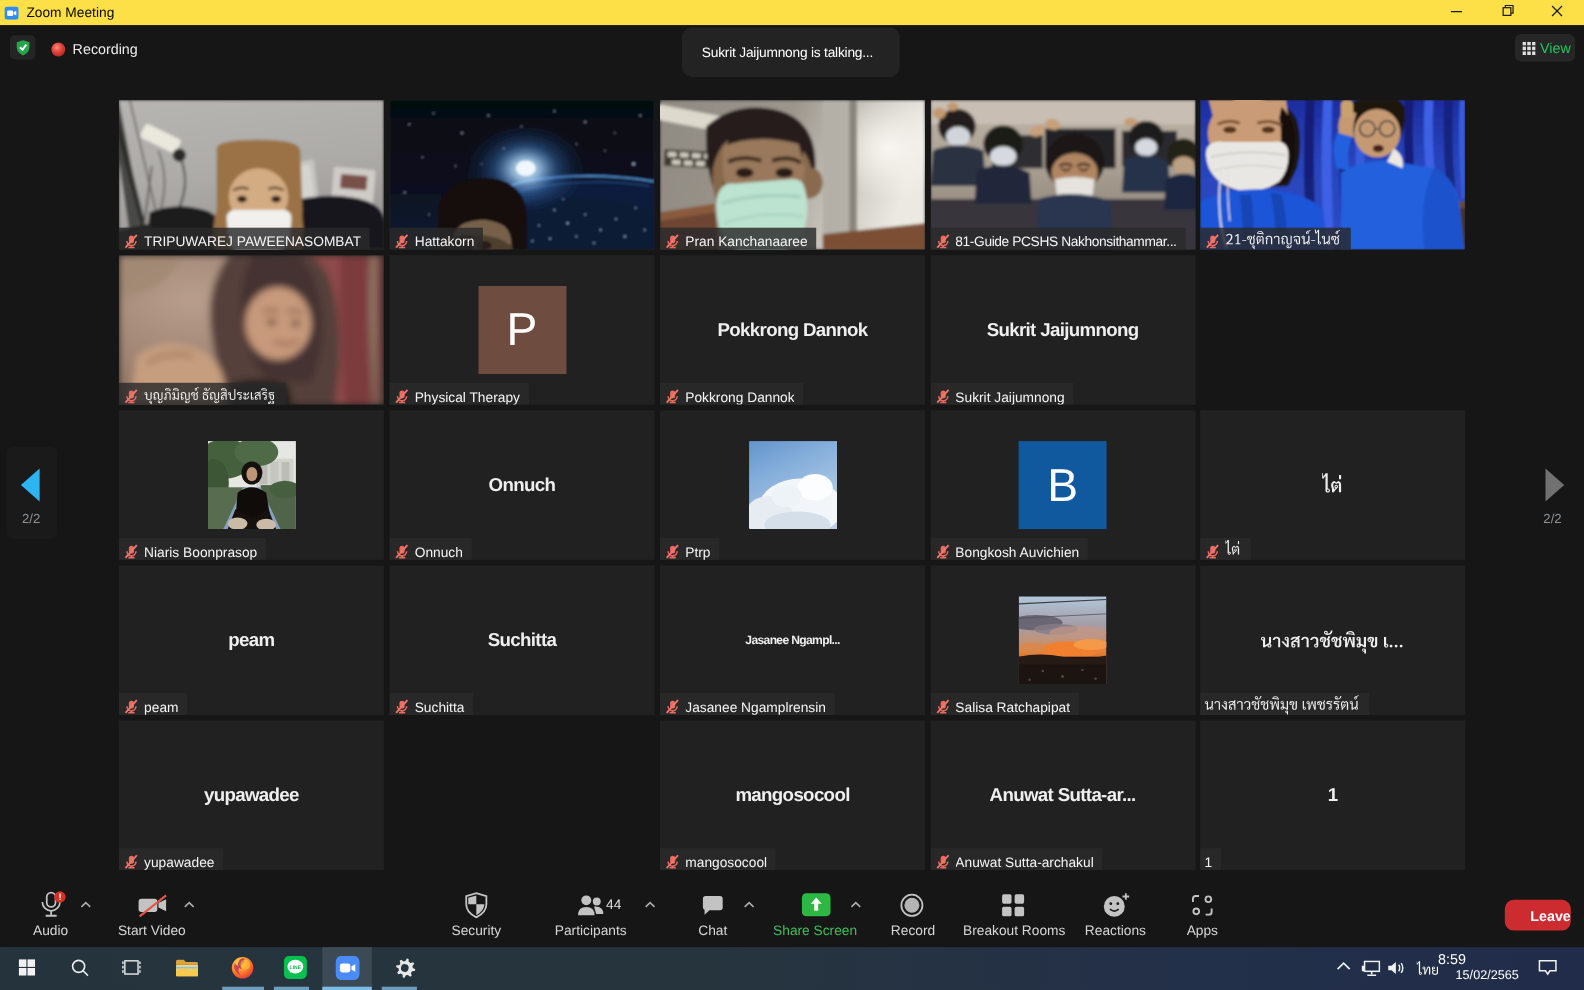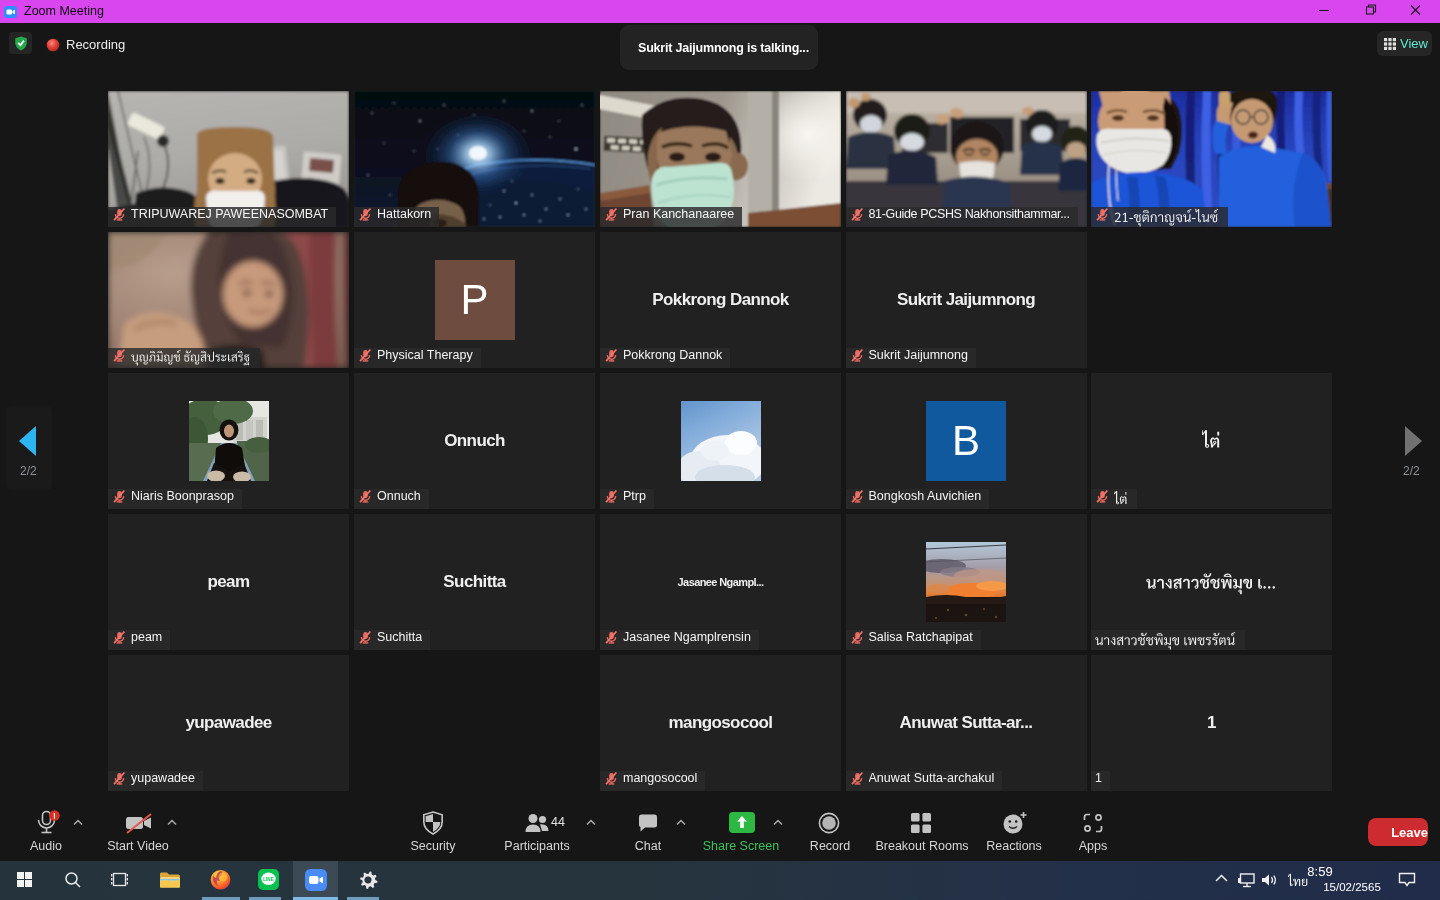--- a/index.html
+++ b/index.html
@@ -1,20 +1,20 @@
 <!DOCTYPE html>
 <html><head><meta charset="utf-8"><style>
 *{margin:0;padding:0;box-sizing:border-box}
 html,body{width:1440px;height:900px;overflow:hidden;background:#000;font-family:"Liberation Sans",sans-serif}
 #stage{position:relative;width:1440px;height:900px}
-#titlebar{position:absolute;left:0;top:0;width:1440px;height:23px;background:#d946ef}
+#titlebar{position:absolute;left:0;top:0;width:1440px;height:23px;background:#fde047}
 #meet{position:absolute;left:0;top:23px;width:1440px;height:838px;background:#161616}
 .tile{position:absolute;width:241px;height:136px;background:#212121;overflow:hidden}
 .vid{position:absolute;left:0;top:0}
-.lbl{position:absolute;left:0;bottom:0;height:20px;background:rgba(41,41,43,0.82);display:flex;align-items:flex-start;padding:0 8px 0 4px;gap:4px;max-width:241px}
+.lbl{position:absolute;left:0;bottom:0;height:20px;background:rgba(41,41,43,0.82);display:flex;align-items:flex-end;padding:0 8px 0 4px;gap:4px;max-width:241px}
 .lt{color:#f5f5f5;font-size:12.5px;white-space:nowrap;overflow:hidden;text-overflow:ellipsis}
 .ctr{position:absolute;left:0;top:0;width:241px;height:136px;display:flex;align-items:center;justify-content:center}
 .cname{color:#efefef;font-weight:bold;white-space:nowrap;letter-spacing:-0.6px}
 .ava{position:absolute;left:0;top:0;width:241px;height:136px;display:flex;align-items:center;justify-content:center}
 .sq{width:80px;height:80px;display:flex;align-items:center;justify-content:center;overflow:hidden}
 .init{color:#fff;font-size:42px;font-family:"Liberation Sans",sans-serif}
 .tbtxt{position:absolute;color:#d6d6d6;font-size:12.5px;white-space:nowrap;transform:translateX(-50%)}
 .green{color:#3dbf5c !important}
 </style></head><body>
 <div id="stage">
@@ -47,36 +47,36 @@
         <radialGradient id="rec" cx="0.4" cy="0.35" r="0.7">
  <stop offset="0" stop-color="#ff8a7e"></stop>
           <stop offset="0.5" stop-color="#e04339"></stop>
           <stop offset="1" stop-color="#b02a20"></stop>
         </radialGradient>
       </defs>
  <circle cx="7" cy="7" r="6.3" fill="url(#rec)"></circle>
 </svg>
 <span style="position:absolute;left:66px;top:37px;font-size:13px;color:#ececec">Recording</span>
 <div style="position:absolute;left:620px;top:25px;width:198px;height:45px;background:#232323;border-radius:9px"></div>
-<span style="position:absolute;left:638px;top:25px;height:45px;display:flex;align-items:center;font-size:12.5px;font-weight:bold;letter-spacing:-0.2px;color:#fff;white-space:nowrap">Sukrit Jaijumnong is talking...</span>
+<span style="position:absolute;left:638px;top:25px;height:45px;display:flex;align-items:center;font-size:12.5px;font-weight:normal;letter-spacing:-0.2px;color:#fff;white-space:nowrap">Sukrit Jaijumnong is talking...</span>
 <div style="position:absolute;left:1377px;top:31px;width:55px;height:25px;background:#262626;border-radius:6px"></div>
 <svg width="12" height="12" viewBox="0 0 12 12" style="position:absolute;left:1384px;top:38px">
  <g fill="#e0e0e0">
         <rect x="0" y="0" width="3.2" height="3.2"></rect>
         <rect x="4.4" y="0" width="3.2" height="3.2"></rect>
         <rect x="8.8" y="0" width="3.2" height="3.2"></rect>
  <rect x="0" y="4.4" width="3.2" height="3.2"></rect>
         <rect x="4.4" y="4.4" width="3.2" height="3.2"></rect>
         <rect x="8.8" y="4.4" width="3.2" height="3.2"></rect>
  <rect x="0" y="8.8" width="3.2" height="3.2"></rect>
         <rect x="4.4" y="8.8" width="3.2" height="3.2"></rect>
         <rect x="8.8" y="8.8" width="3.2" height="3.2"></rect>
       </g>
 </svg>
-<span style="position:absolute;left:1400px;top:36px;font-size:13px;color:#5eead4">View</span>
+<span style="position:absolute;left:1400px;top:36px;font-size:13px;color:#22c55e">View</span>
 <div class="tile" style="left:108px;top:91px">
       <svg class="vid" width="241" height="136" viewBox="0 0 241 136" preserveAspectRatio="none">
         <filter id="b6386" x="-10%" y="-10%" width="120%" height="120%">
           <feGaussianBlur stdDeviation="1.6"></feGaussianBlur>
         </filter>
         <g filter="url(#b6386)">
 <defs>
             <linearGradient id="w1" x1="0" y1="0" x2="0.25" y2="1">
 <stop offset="0" stop-color="#b7b5b2"></stop>
               <stop offset="0.55" stop-color="#adaba8"></stop>

